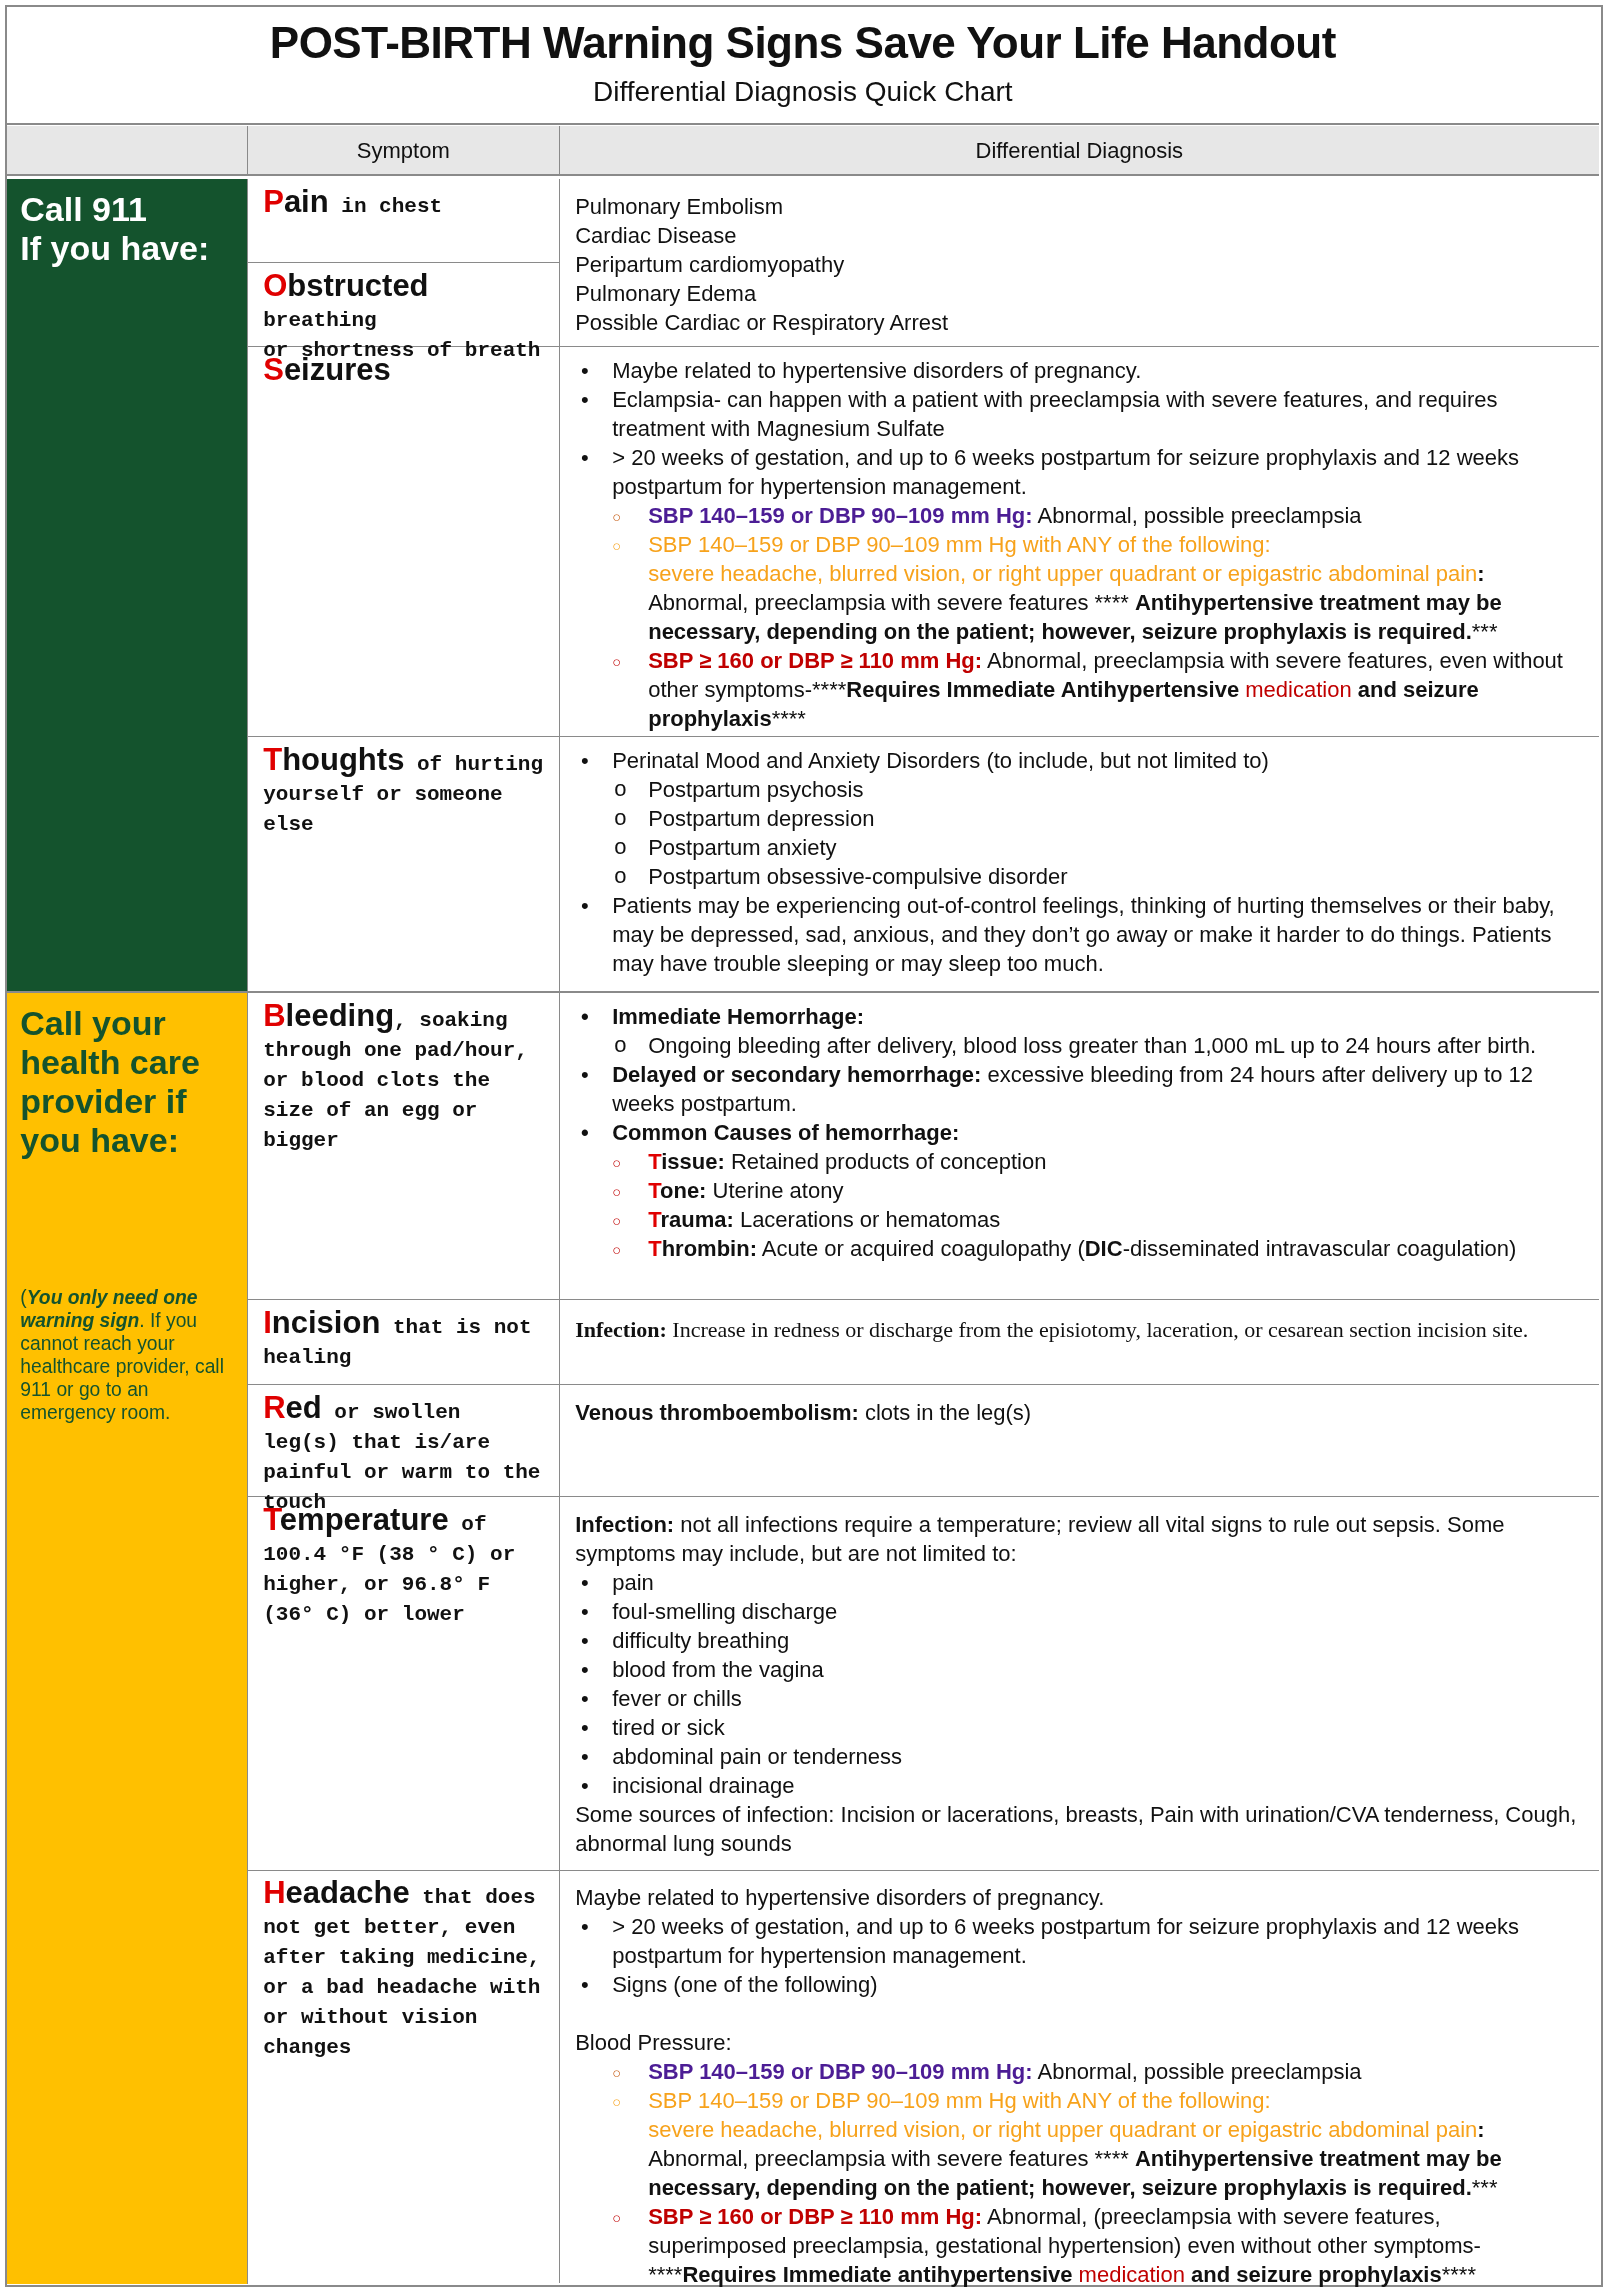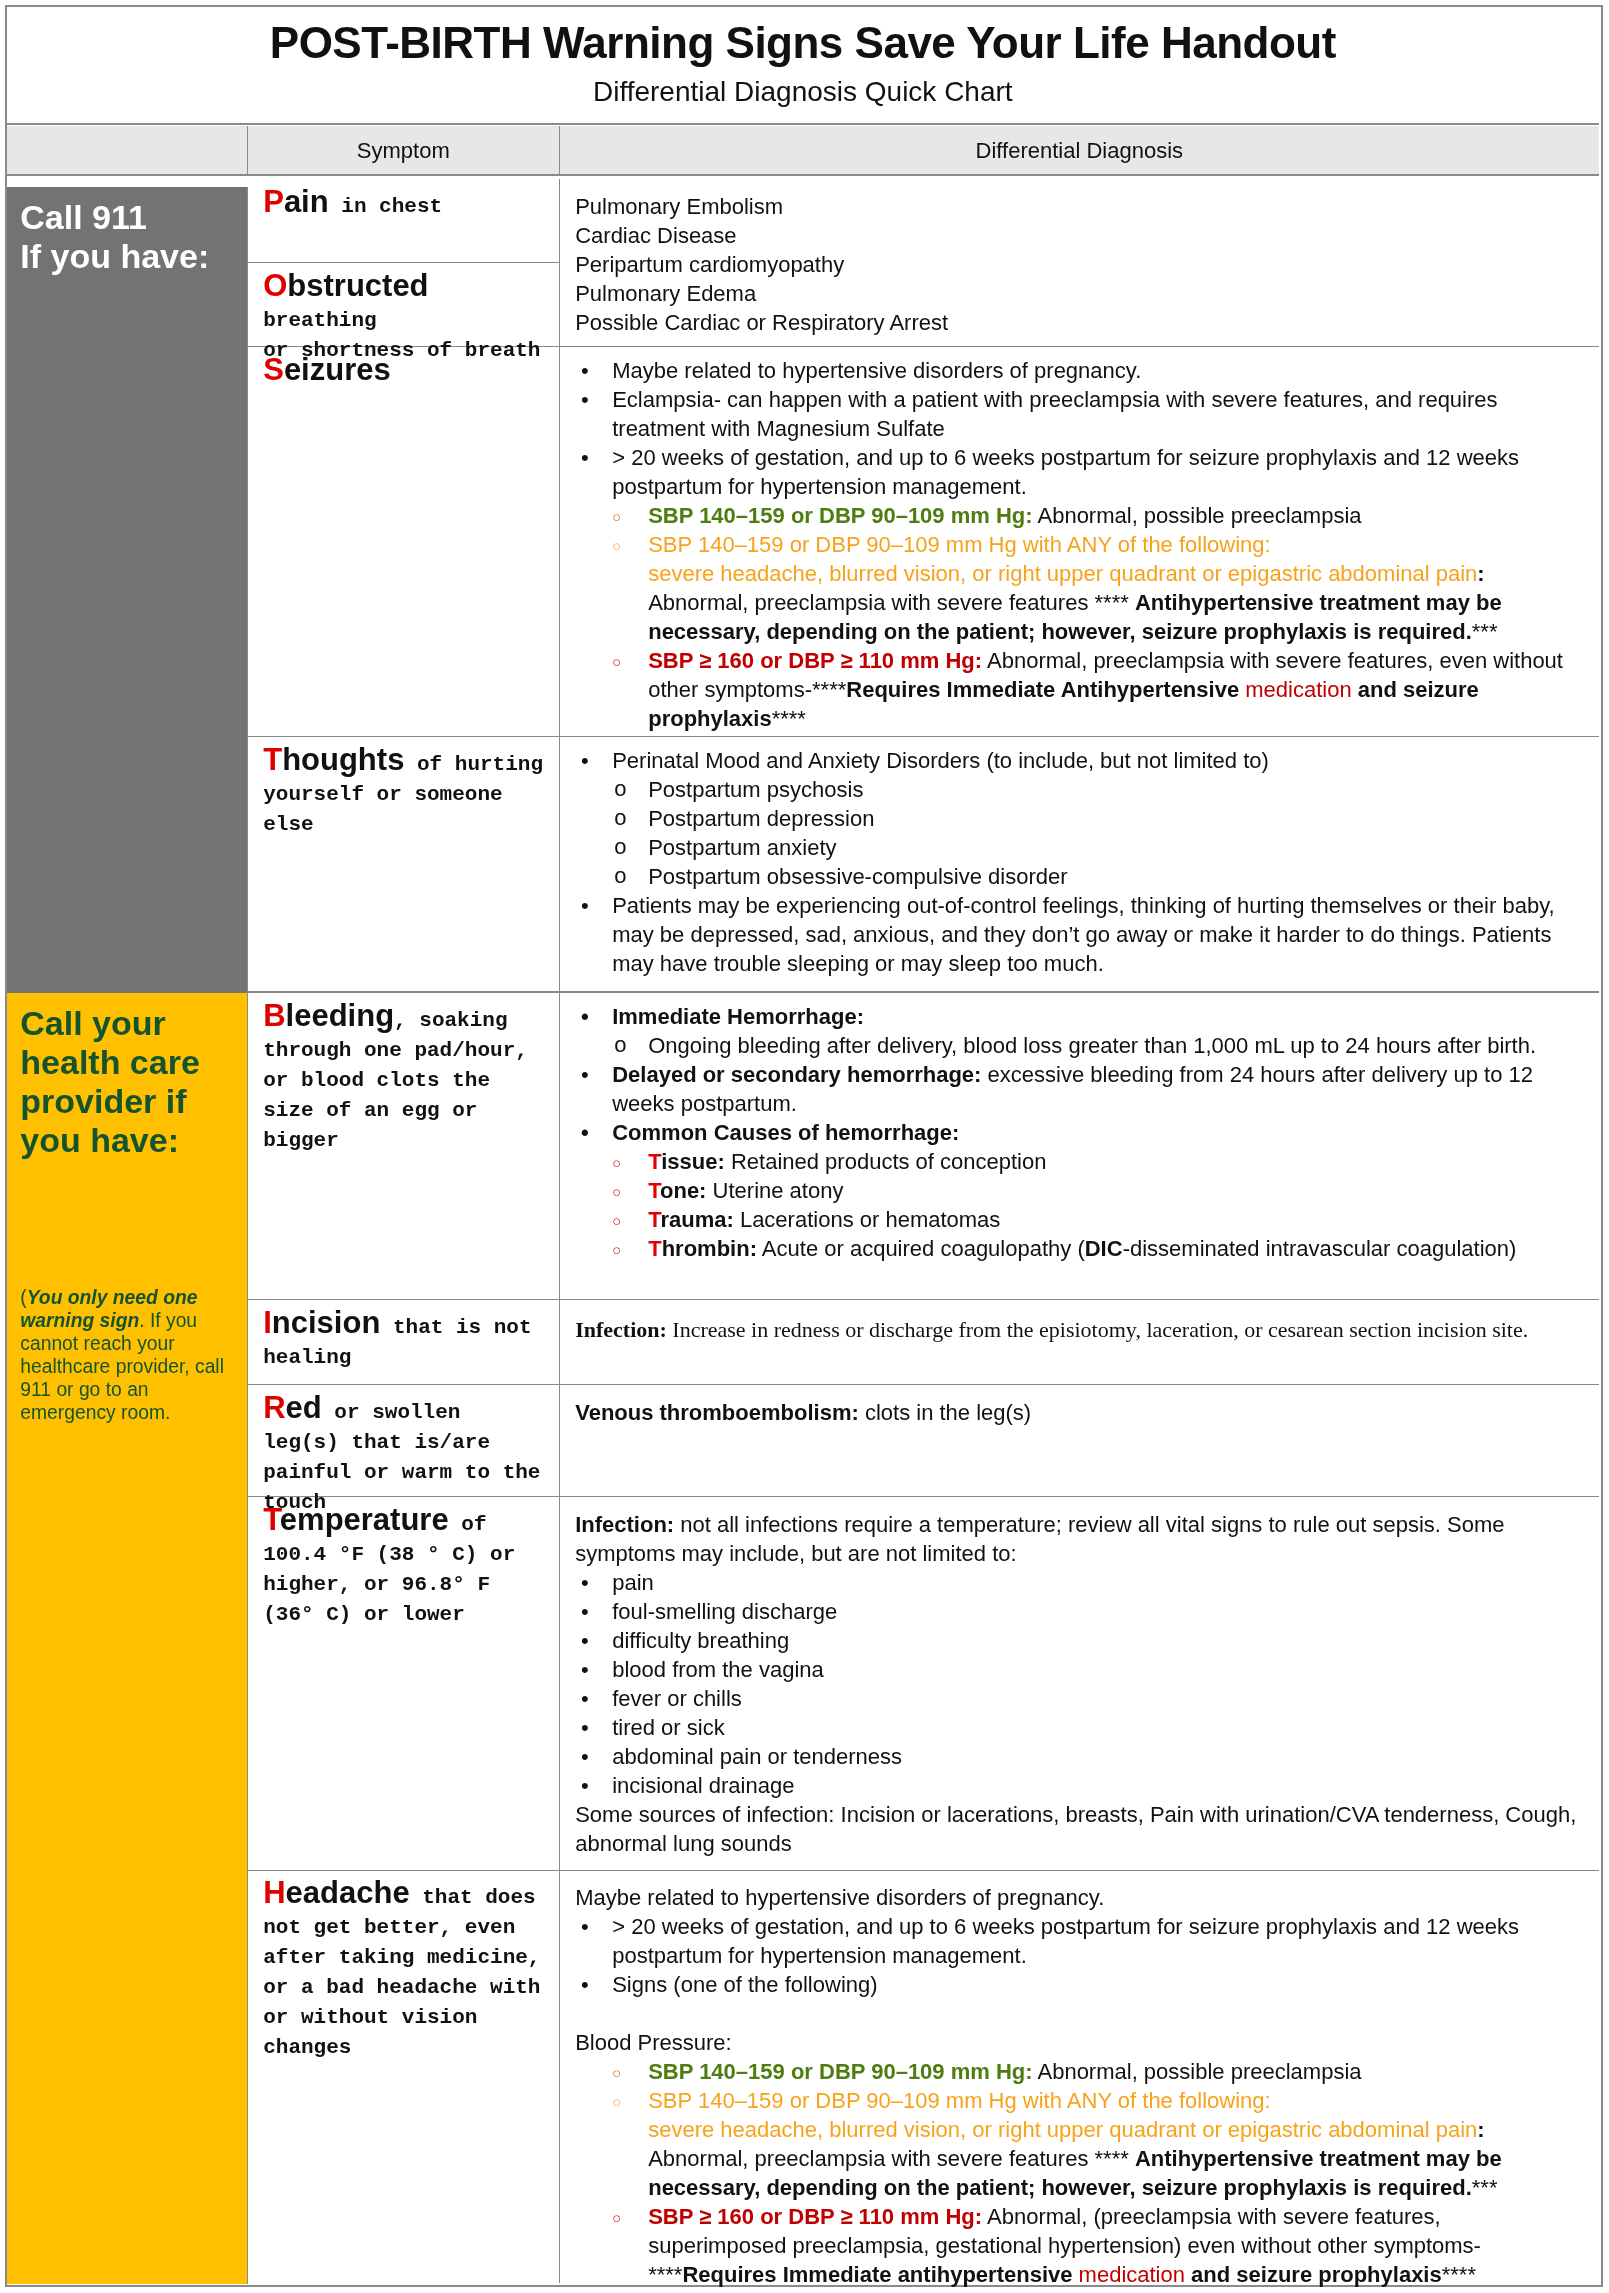--- a/index.html
+++ b/index.html
@@ -7,21 +7,21 @@
   .sheet { position:absolute; left:4.8px; top:4.8px; width:1598px; height:2282px; border:2.9px solid #8a8a8a; box-sizing:border-box; }
   .title-block { position:absolute; left:0; top:0; width:1592px; height:116px; border-bottom:2.9px solid #8a8a8a; text-align:center; }
   .title { font-size:44px; font-weight:bold; letter-spacing:-0.5px; margin-top:11.6px; }
   .title .b { font-weight:900; }
   .subtitle { font-size:28px; margin-top:7.7px; }
   .hdr { position:absolute; top:119px; height:50px; background:#e7e7e7; border-bottom:2.9px solid #8a8a8a; font-size:22px; text-align:center; line-height:50px; box-sizing:border-box; }
   .hdr.c0 { left:0; width:241px; border-right:1.9px solid #8a8a8a; }
   .hdr.c1 { left:241px; width:312px; border-right:1.9px solid #8a8a8a; }
   .hdr.c2 { left:553px; width:1039px; }
   .cat { position:absolute; left:0; width:241px; box-sizing:border-box; border-right:1.9px solid #8a8a8a; padding:11.6px 13.5px; }
-  .cat.red { top:180px; height:814px; background:#737373; color:#fff; border-bottom:2.9px solid #8a8a8a; }
+  .cat.red { top:172px; height:814px; background:#14532d; color:#fff; border-bottom:2.9px solid #8a8a8a; }
   .cat.yellow { top:986px; height:1291px; background:#ffc000; color:#14532d; }
   .cat-title { font-size:34px; font-weight:bold; line-height:39px; }
   .cat-note { font-size:19.3px; line-height:23px; margin-top:126px; }
   .cat-note i { font-weight:bold; }
   .sym { position:absolute; left:241px; width:312px; box-sizing:border-box; border-right:1.9px solid #8a8a8a; border-bottom:1.9px solid #8a8a8a; padding:9.7px 15.4px; font-size:21px; font-weight:bold; line-height:28px; }
   .sym .lead { font-size:31px; font-weight:bold; }
   .sym .first { color:#e00000; }
   .sym .rest { font-size:21px;font-family:Liberation Mono, monospace; }
   .dx { position:absolute; left:553px; width:1039px; box-sizing:border-box; border-bottom:1.9px solid #8a8a8a; padding:9.7px 15.4px; font-size:22px; line-height:29px; }
   .dx ul { margin:0; padding:0; list-style:none; }
@@ -30,21 +30,21 @@
   .dx .b1::before { content:"\2022"; position:absolute; left:5.8px; top:0; }
   .dx .b2 { padding-left:73px; }
   .dx .b2::before { content:"o"; position:absolute; left:39px; top:-1px; }
   .dx .c2 { padding-left:73px; }
   .dx .c2::before { content:"\25CB"; position:absolute; left:37px; top:1.9px; font-size:14.5px; }
   .dx .c2.dark::before { color:#c55a11; }
   .dx .c2.amber::before { color:#f7a21b; }
   .dx .c2.crimson::before { color:#c00000; }
   .dx .plain-bullet { padding-left:37px; }
   .dx .plain-bullet::before { content:"\2022"; position:absolute; left:5.8px; top:0; }
-  .dk { color:#4d7c0f; font-weight:bold; }
+  .dk { color:#4c1d95; font-weight:bold; }
   .am { color:#f7a21b; font-weight:normal; }
   .cr { color:#c00000; font-weight:bold; }
   .crn { color:#c00000; }
   .bd { font-weight:bold; }
   .tr { color:#e00000; font-weight:bold; }
   .blank { height:29px; }
 </style>
 </head>
 <body>
 

